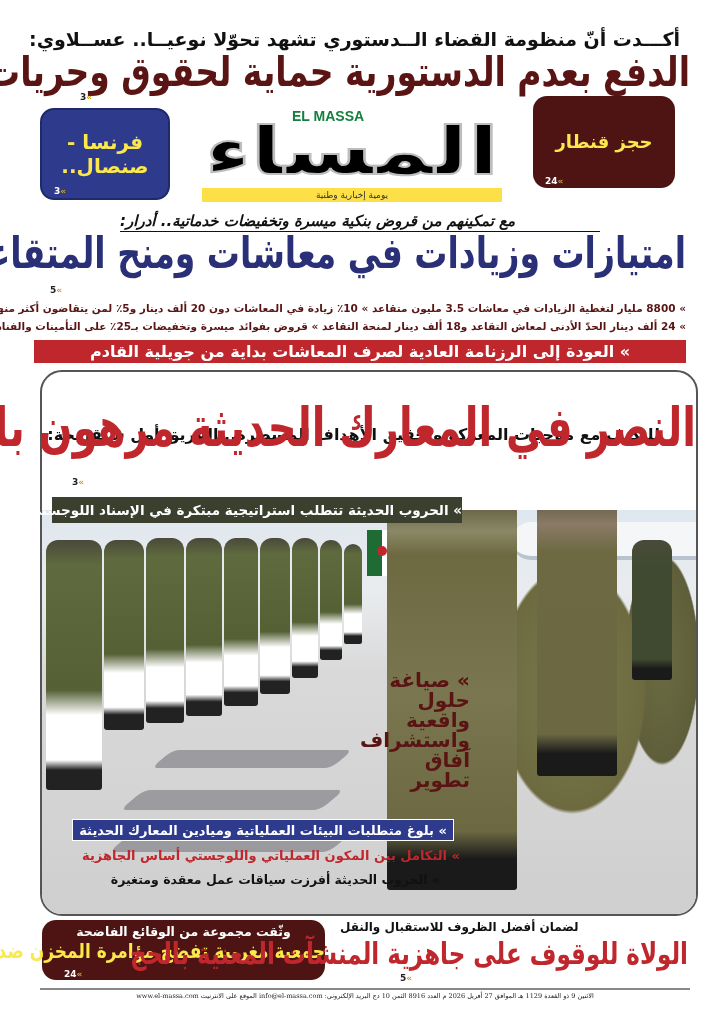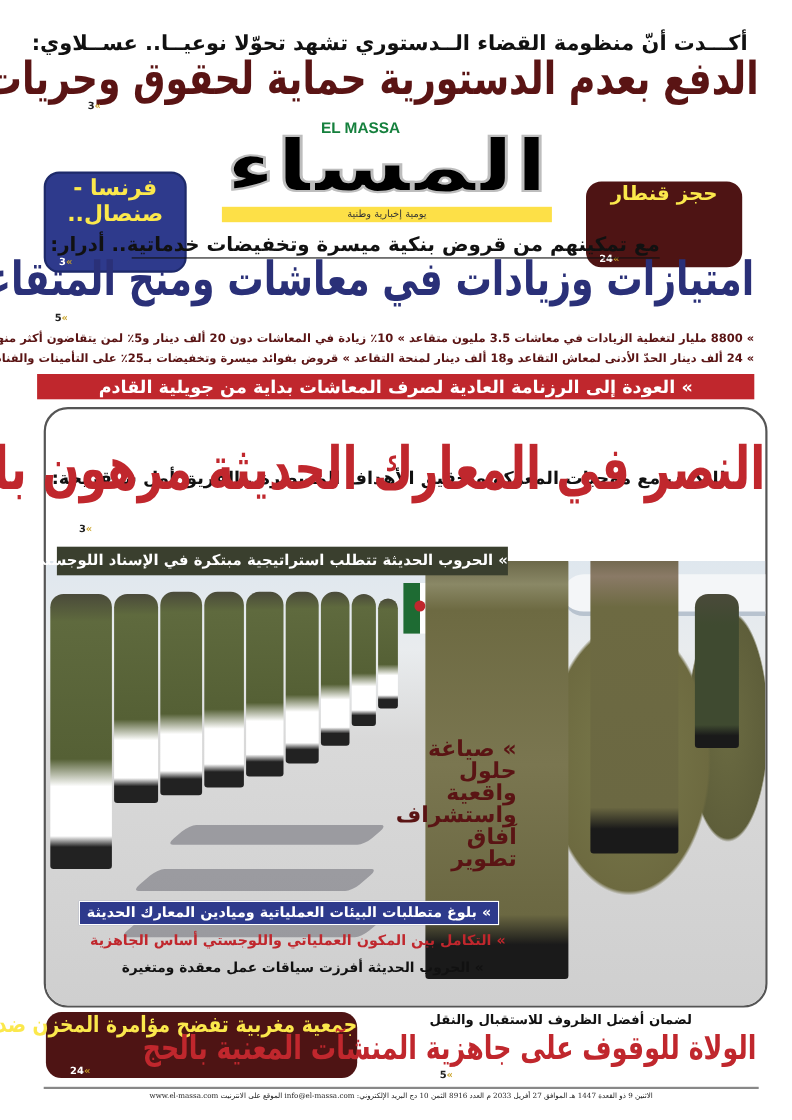--- a/index.html
+++ b/index.html
@@ -1,41 +1,41 @@
 <!DOCTYPE html>
 <html><head>
 <meta charset="utf-8">
 <style>
   * { box-sizing: border-box; margin: 0; padding: 0; }
   body { width: 720px; height: 1018px; background: #ffffff; font-family: "DejaVu Sans", sans-serif; position: relative; overflow: hidden; direction: rtl; }
   .abs { position: absolute; }
-  .kicker { font-weight: bold; color: #111; text-align: center; white-space: nowrap; }
+  .kicker { font-weight: bold; color: #111; text-align: left; white-space: nowrap; }
   .headline { font-weight: bold; text-align: center; white-space: nowrap; letter-spacing: -1px; }
   .pgref { font-size: 9px; font-weight: bold; color: #222; direction: ltr; }
   .pgref .arr { color: #c9a227; }
 
   #top-kicker { top: 28px; left: 40px; width: 640px; font-size: 19px; }
   #top-headline { top: 52px; left: 30px; width: 660px; font-size: 33px; color: #5a1414; transform: scaleY(1.25); }
   #top-pgref { top: 92px; left: 80px; }
 
-  .sidebox { border-radius: 14px; color: #fbe84c; font-weight: bold; text-align: center; display: flex; flex-direction: column; justify-content: flex-start; margin-top: 48px; }
+  .sidebox { border-radius: 14px; color: #fbe84c; font-weight: bold; text-align: center; display: flex; flex-direction: column; justify-content: center; }
   #box-left { top: 108px; left: 40px; width: 130px; height: 92px; background: #2e3a8c; border: 2px solid #1e2a6a; }
   #box-left .l1 { font-size: 20px; line-height: 24px; }
   #box-left .l2 { font-size: 27px; line-height: 32px; }
-  #box-right { top: 117px; left: 533px; width: 142px; height: 78px; background: #4e1414; }
+  #box-right { top: 96px; left: 533px; width: 142px; height: 92px; background: #4e1414; }
   #box-right .ln { font-size: 18px; line-height: 24px; }
   .box-pgref { position: absolute; bottom: 2px; left: 12px; color: #fff; font-size: 9px; font-weight: bold; direction: ltr; }
   .box-pgref .arr { color: #c9a227; }
 
   #masthead { top: 104px; left: 182px; width: 340px; height: 100px; }
   #masthead .latin { position: absolute; top: 4px; left: 110px; font-family: "Liberation Sans", sans-serif; font-weight: bold; font-size: 14px; color: #15803d; direction: ltr; }
   #masthead .logo { position: absolute; top: 16px; left: 0; width: 340px; height: 64px; font-size: 66px; line-height: 64px; font-weight: bold; color: #000; text-align: center; -webkit-text-stroke: 2px #bdbdbd; letter-spacing: 2px; transform: scaleX(1.35); }
   #masthead .tagline { position: absolute; top: 84px; left: 20px; width: 300px; height: 14px; background: #fde047; font-size: 9px; text-align: center; color: #333; line-height: 14px; }
 
-  #mid-kicker { top: 212px; left: 120px; width: 480px; font-size: 18px; border-bottom: 1.5px solid #111; padding-bottom: 1px; }
+  #mid-kicker { top: 212px; left: 120px; width: 480px; font-size: 15px; border-bottom: 1.5px solid #111; padding-bottom: 1px; font-style: italic; }
   #mid-headline { top: 234px; left: 36px; width: 650px; font-size: 33px; color: #2a3078; transform: scaleY(1.3); }
   #mid-pgref { top: 285px; left: 50px; }
 
   .subline { font-size: 10.5px; font-weight: bold; color: #5a1414; text-align: center; white-space: nowrap; left: 36px; width: 650px; }
   #subline1 { top: 302px; }
   #subline2 { top: 320px; }
   #red-banner { top: 340px; left: 34px; width: 652px; height: 23px; background: #c0272d; color: #fff; font-size: 16px; font-weight: bold; text-align: center; line-height: 23px; white-space: nowrap; }
 
   #feature-frame { top: 370px; left: 40px; width: 658px; height: 546px; border: 2px solid #555; border-radius: 22px; overflow: hidden; background: #fff; }
   #feature-kicker { top: 377px; left: 80px; width: 580px; font-size: 16px; margin-top: 48px; }
@@ -131,22 +131,23 @@
   <div>» صياغة</div>
   <div>حلول واقعية</div>
   <div>واستشراف</div>
   <div>آفاق تطوير</div>
 </div>
 <div class="abs" id="blue-caption">» بلوغ متطلبات البيئات العملياتية وميادين المعارك الحديثة</div>
 <div class="abs" id="red-caption">» التكامل بين المكون العملياتي واللوجستي أساس الجاهزية</div>
 <div class="abs" id="black-caption">» الحروب الحديثة أفرزت سياقات عمل معقدة ومتغيرة</div>
 
 <div class="abs" id="bottom-left-box">
+  <div class="k">وثّقت مجموعة من الوقائع الفاضحة</div>
   <div class="h">جمعية مغربية تفضح مؤامرة المخزن ضد اتحاد العاصمة</div>
   <div class="box-pgref"><span>24</span><span class="arr">«</span></div>
 </div>
 
 <div class="abs kicker" id="bottom-right-kicker">لضمان أفضل الظروف للاستقبال والنقل</div>
 <div class="abs headline" id="bottom-right-headline">الولاة للوقوف على جاهزية المنشآت المعنية بالحج</div>
 <div class="abs pgref" id="bottom-right-pgref"><span>5</span><span class="arr">«</span></div>
 
 <div class="abs" id="footer-rule"></div>
-<div class="abs" id="footer">الاثنين 9 ذو القعدة 1447 هـ الموافق 27 أفريل 2033 م العدد 8916 الثمن 10 دج البريد الإلكتروني: info@el-massa.com الموقع على الانترنيت www.el-massa.com</div>
+<div class="abs" id="footer">الاثنين 9 ذو القعدة 1129 هـ الموافق 27 أفريل 2026 م العدد 8916 الثمن 10 دج البريد الإلكتروني: info@el-massa.com الموقع على الانترنيت www.el-massa.com</div>
 
 </body></html>

